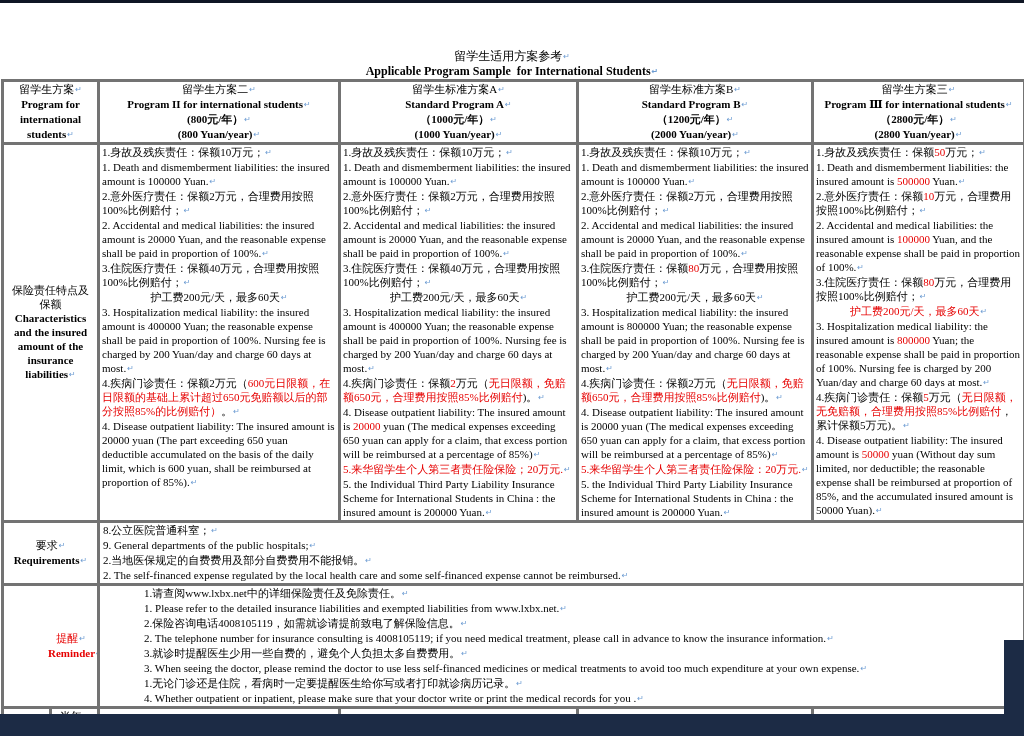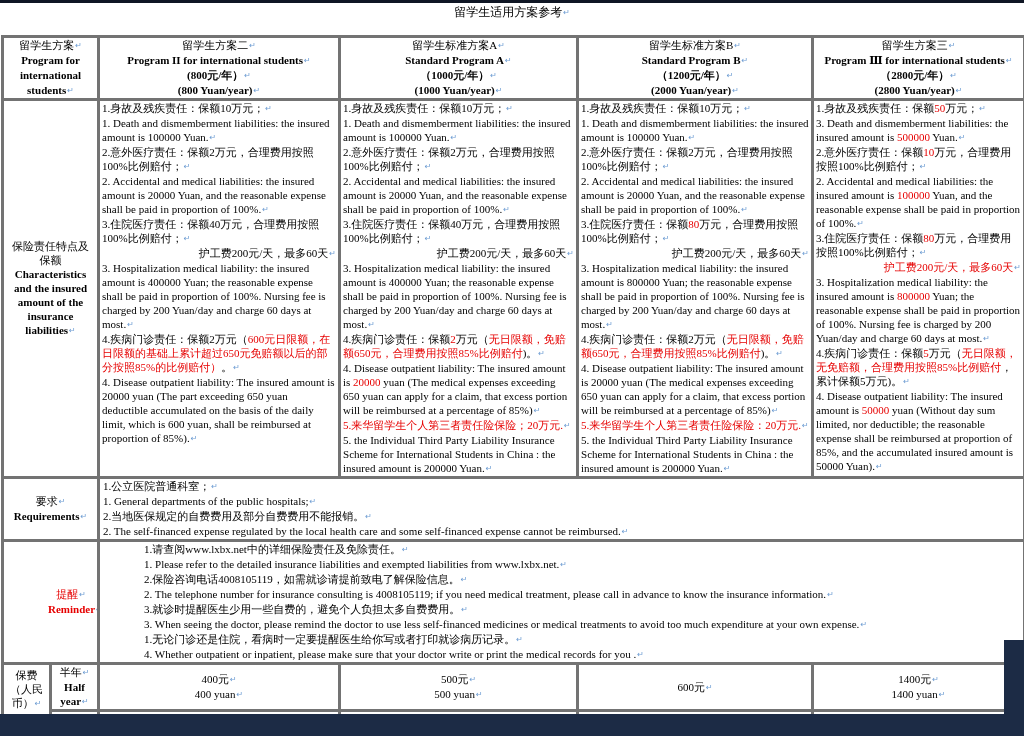--- a/index.html
+++ b/index.html
@@ -1,45 +1,46 @@
 <!DOCTYPE html>
 <html style="--red: #e60000; --mark: #6b9bd2; --navy: #1c2b45; --top-edge: #0f1624;"><head>
 <meta charset="utf-8">
 <style>
   html,body{margin:0;padding:0;width:1024px;height:736px;background:#fff;overflow:hidden;}
   body{position:relative;font-family:"Liberation Serif","DejaVu Serif",serif;color:#000;}
   .top-strip{position:absolute;top:0;left:0;width:1024px;height:3px;background:var(--top-edge,#0f1624);}
-  .title-block{padding-top:5px;height:30px;text-align:center;font-size:12px;line-height:14px;}
+  .title-block{padding-top:5px;height:30px;text-align:center;font-size:12px;line-height:14px;margin-top:44px;}
   .t-line{white-space:pre-wrap;}
   .t-line.en{font-weight:bold;}
   table.doc{border-collapse:collapse;table-layout:fixed;width:1022px;margin:0 0 0 1px;border:2px solid #000;}
   td{border:3px solid #737373;vertical-align:top;padding:0 3px;font-size:11px;line-height:14px;overflow:hidden;}
   td.c{text-align:center;vertical-align:middle;}
   tr.header-row td{height:58px;line-height:15px;}
   tr.liab-row td{height:341px;}
   tr.liab-row td.content{padding:0 2px;}
   tr.req-row td{height:58px;}
   tr.rem-row td{height:118px;padding-left:44px;}
   tr.prem-half td{height:40px;border-top:2px solid #000;}
   tr.prem-one td{height:42px;border-top:2px solid #000;}
   .para{margin:0;}
-  .a-center{text-align:right;}
+  .a-center{text-align:center;}
   .red{color:var(--red,#e60000);}
   .b{font-weight:bold;}
   .pmark{color:var(--mark,#6b9bd2);font-size:8px;font-family:"DejaVu Sans",sans-serif;margin-left:1px;vertical-align:1px;}
   .bottom-bar{position:absolute;left:0;top:714px;width:1024px;height:22px;background:var(--navy,#1c2b45);}
   .right-corner{position:absolute;left:1004px;top:640px;width:20px;height:96px;background:var(--navy,#1c2b45);}
 </style>
 </head>
 <body>
 
 <div class="top-strip"></div>
 
 <div class="title-block">
   <div class="t-line zh">留学生适用方案参考<span class="pmark">↵</span></div>
+  <div class="t-line en">Applicable Program Sample  for International Students<span class="pmark">↵</span></div>
 </div>
 
 <table class="doc">
   <colgroup>
     <col style="width:48px">
       <col style="width:48px">
     <col style="width:241px">
       <col style="width:238px">
     <col style="width:235px">
       <col style="width:212px">
@@ -111,38 +112,38 @@
           <div class="para"><span>3.住院医疗责任：保额</span><span class="red">80</span><span>万元，合理费用按照100%比例赔付；</span><span class="pmark">↵</span></div>
           <div class="para a-center"><span>护工费200元/天，最多60天</span><span class="pmark">↵</span></div>
           <div class="para"><span>3. Hospitalization medical liability: the insured amount is 800000 Yuan; the reasonable expense shall be paid in proportion of 100%. Nursing fee is charged by 200 Yuan/day and charge 60 days at most.</span><span class="pmark">↵</span></div>
           <div class="para"><span>4.疾病门诊责任：保额2万元（</span><span class="red">无日限额，免赔额650元，合理费用按照85%比例赔付</span><span>)。</span><span class="pmark">↵</span></div>
           <div class="para"><span>4. Disease outpatient liability: The insured amount is 20000 yuan (The medical expenses exceeding 650 yuan can apply for a claim, that excess portion will be reimbursed at a percentage of 85%)</span><span class="pmark">↵</span></div>
           <div class="para"><span class="red">5.来华留学生个人第三者责任险保险：20万元.</span><span class="pmark">↵</span></div>
           <div class="para"><span>5. the Individual Third Party Liability Insurance Scheme for International Students in China : the insured amount is 200000 Yuan.</span><span class="pmark">↵</span></div>
         </td>
     <td class="content">
           <div class="para"><span>1.身故及残疾责任：保额</span><span class="red">50</span><span>万元；</span><span class="pmark">↵</span></div>
-          <div class="para"><span>3. Death and dismemberment liabilities: the insured amount is </span><span class="red">500000</span><span> Yuan.</span><span class="pmark">↵</span></div>
+          <div class="para"><span>1. Death and dismemberment liabilities: the insured amount is </span><span class="red">500000</span><span> Yuan.</span><span class="pmark">↵</span></div>
           <div class="para"><span>2.意外医疗责任：保额</span><span class="red">10</span><span>万元，合理费用按照100%比例赔付；</span><span class="pmark">↵</span></div>
           <div class="para"><span>2. Accidental and medical liabilities: the insured amount is </span><span class="red">100000</span><span> Yuan, and the reasonable expense shall be paid in proportion of 100%.</span><span class="pmark">↵</span></div>
           <div class="para"><span>3.住院医疗责任：保额</span><span class="red">80</span><span>万元，合理费用按照100%比例赔付；</span><span class="pmark">↵</span></div>
           <div class="para a-center"><span class="red">护工费200元/天，最多60天</span><span class="pmark">↵</span></div>
           <div class="para"><span>3. Hospitalization medical liability: the insured amount is </span><span class="red">800000</span><span> Yuan; the reasonable expense shall be paid in proportion of 100%. Nursing fee is charged by 200 Yuan/day and charge 60 days at most.</span><span class="pmark">↵</span></div>
           <div class="para"><span>4.疾病门诊责任：保额</span><span class="red">5</span><span>万元（</span><span class="red">无日限额，无免赔额，合理费用按照85%比例赔付</span><span>，累计保额5万元)。</span><span class="pmark">↵</span></div>
           <div class="para"><span>4. Disease outpatient liability: The insured amount is </span><span class="red">50000</span><span> yuan (Without day sum limited, nor deductible; the reasonable expense shall be reimbursed at proportion of 85%, and the accumulated insured amount is 50000 Yuan).</span><span class="pmark">↵</span></div>
         </td>
   </tr>
   <tr class="req-row">
     <td colspan="2" class="c">
           <div class="para"><span>要求</span><span class="pmark">↵</span></div>
           <div class="para"><span class="b">Requirements</span><span class="pmark">↵</span></div>
         </td>
     <td colspan="4">
-          <div class="para"><span>1.公立医院普通科室；</span><span class="pmark">↵</span></div>
-          <div class="para"><span>1. General departments of the public hospitals;</span><span class="pmark">↵</span></div>
+          <div class="para"><span>8.公立医院普通科室；</span><span class="pmark">↵</span></div>
+          <div class="para"><span>9. General departments of the public hospitals;</span><span class="pmark">↵</span></div>
           <div class="para"><span>2.当地医保规定的自费费用及部分自费费用不能报销。</span><span class="pmark">↵</span></div>
           <div class="para"><span>2. The self-financed expense regulated by the local health care and some self-financed expense cannot be reimbursed.</span><span class="pmark">↵</span></div>
         </td>
   </tr>
   <tr class="rem-row">
     <td colspan="2" class="c">
           <div class="para"><span class="red">提醒</span><span class="pmark">↵</span></div>
           <div class="para"><span class="red b">Reminder</span><span class="pmark">↵</span></div>
         </td>
     <td colspan="4">

